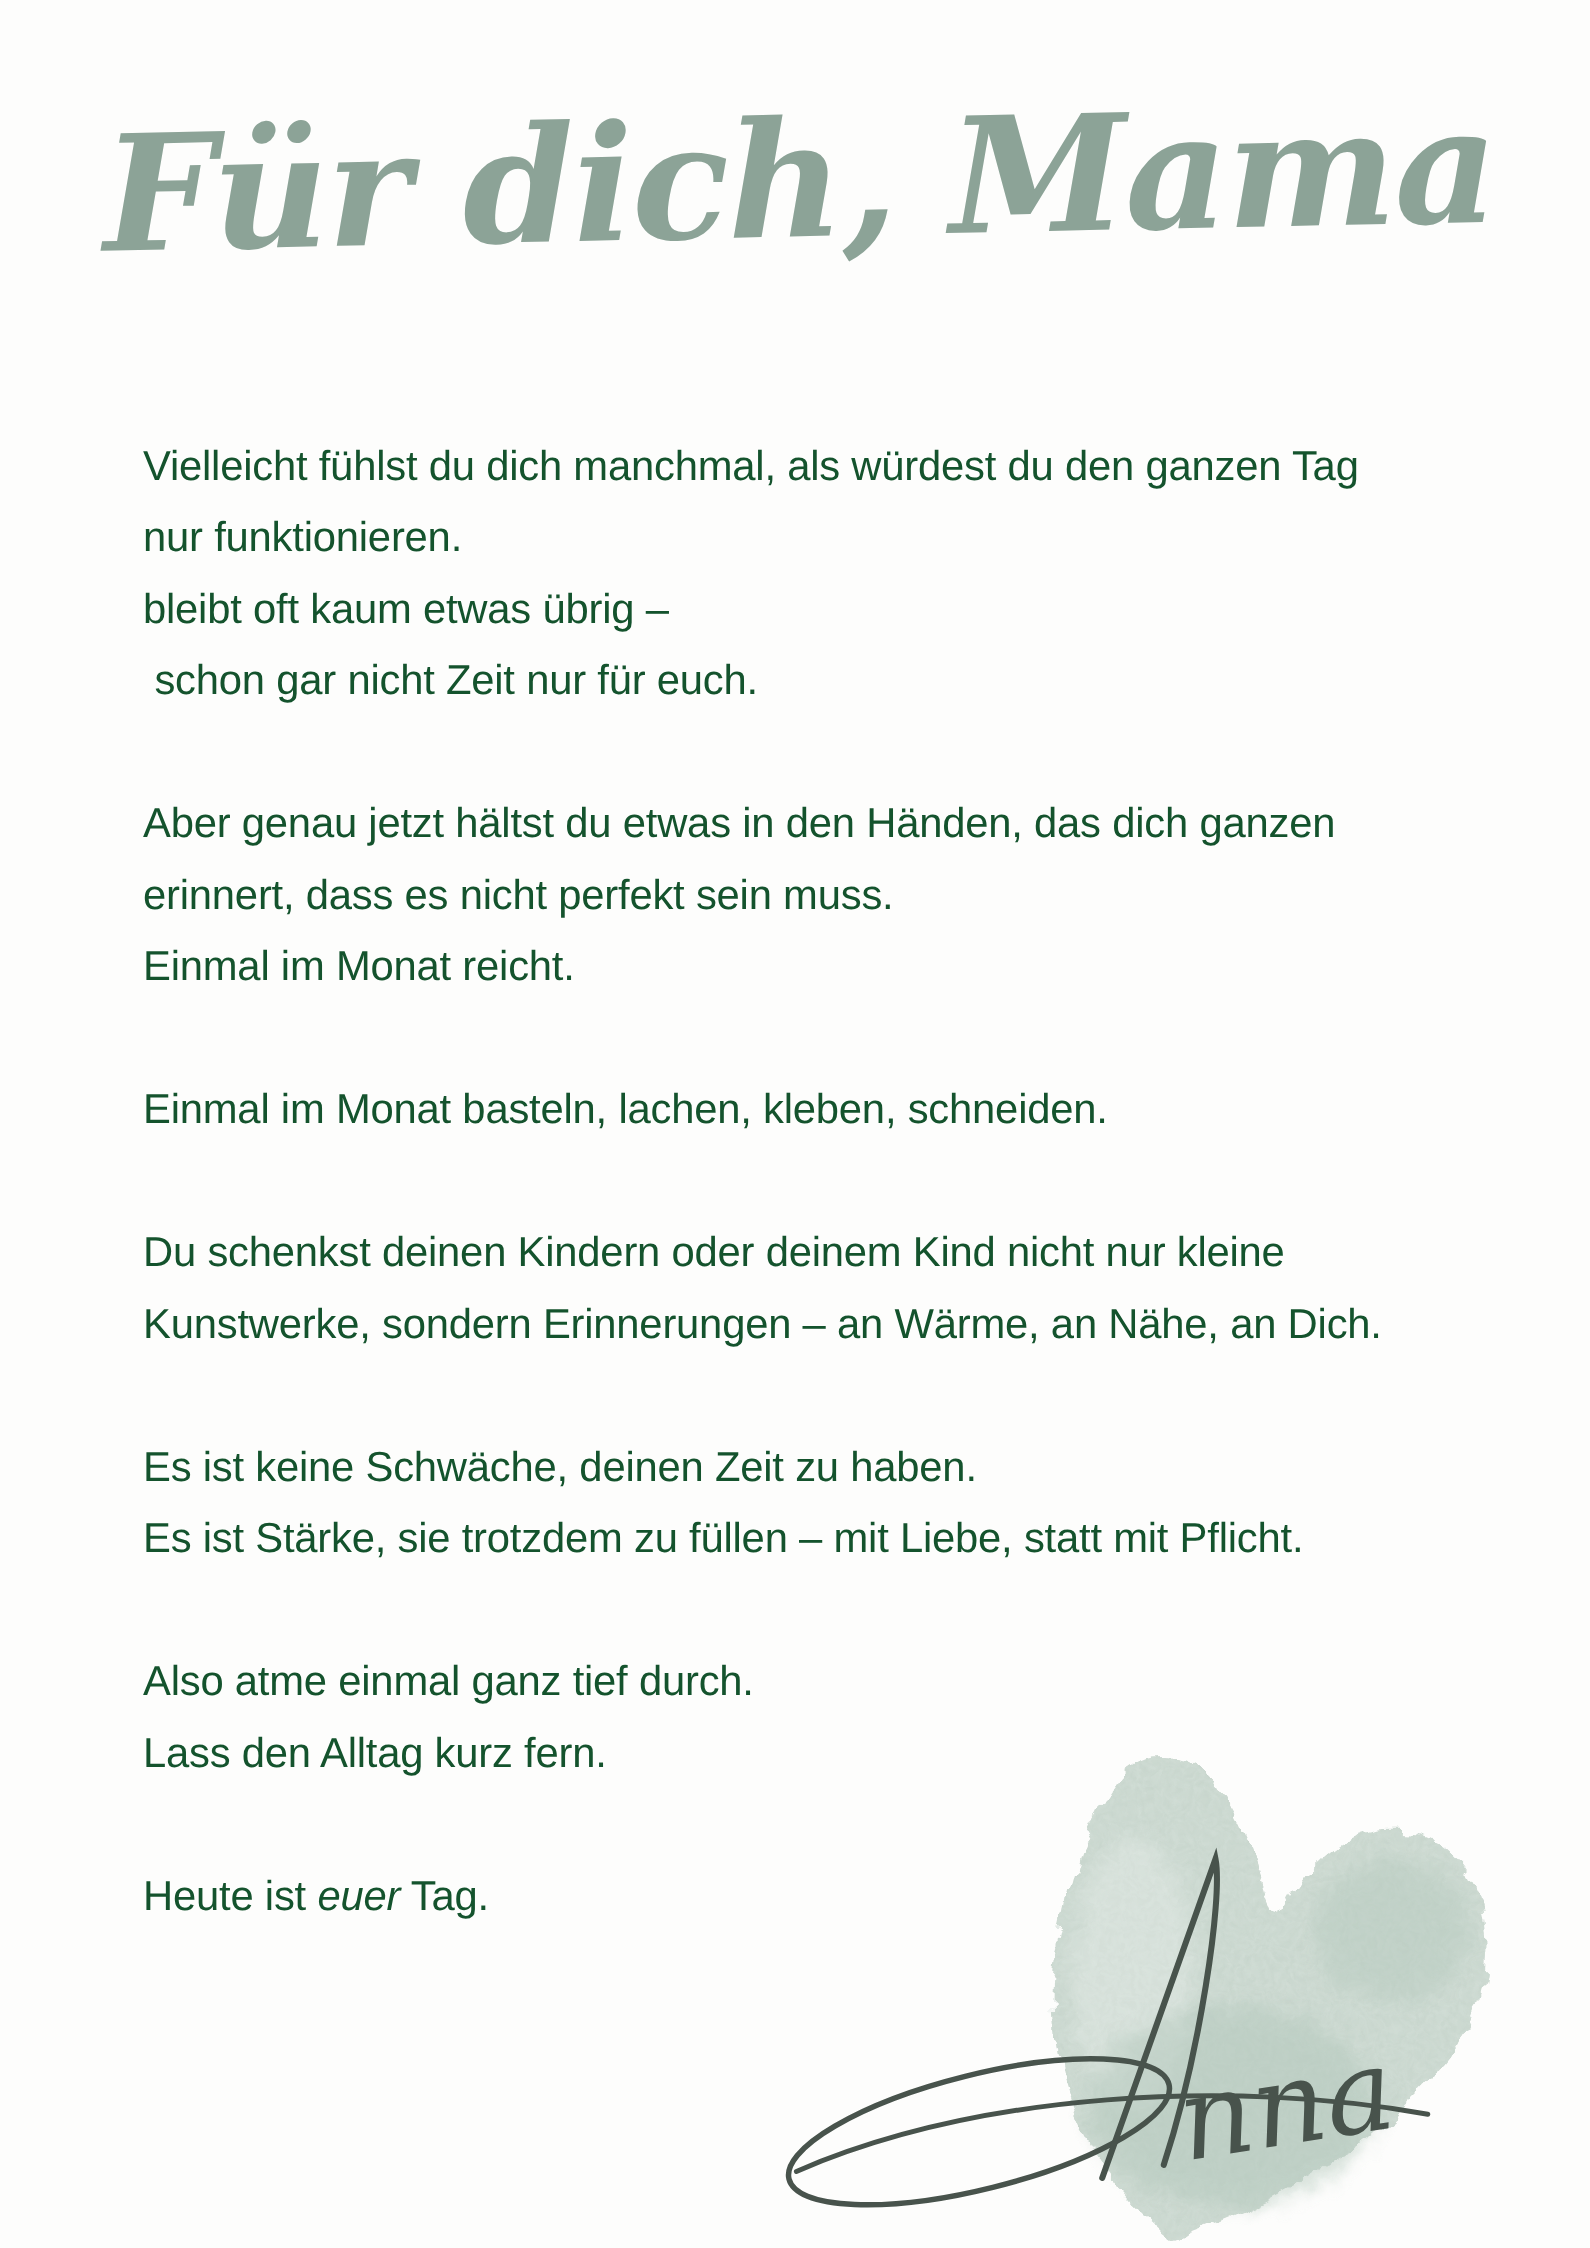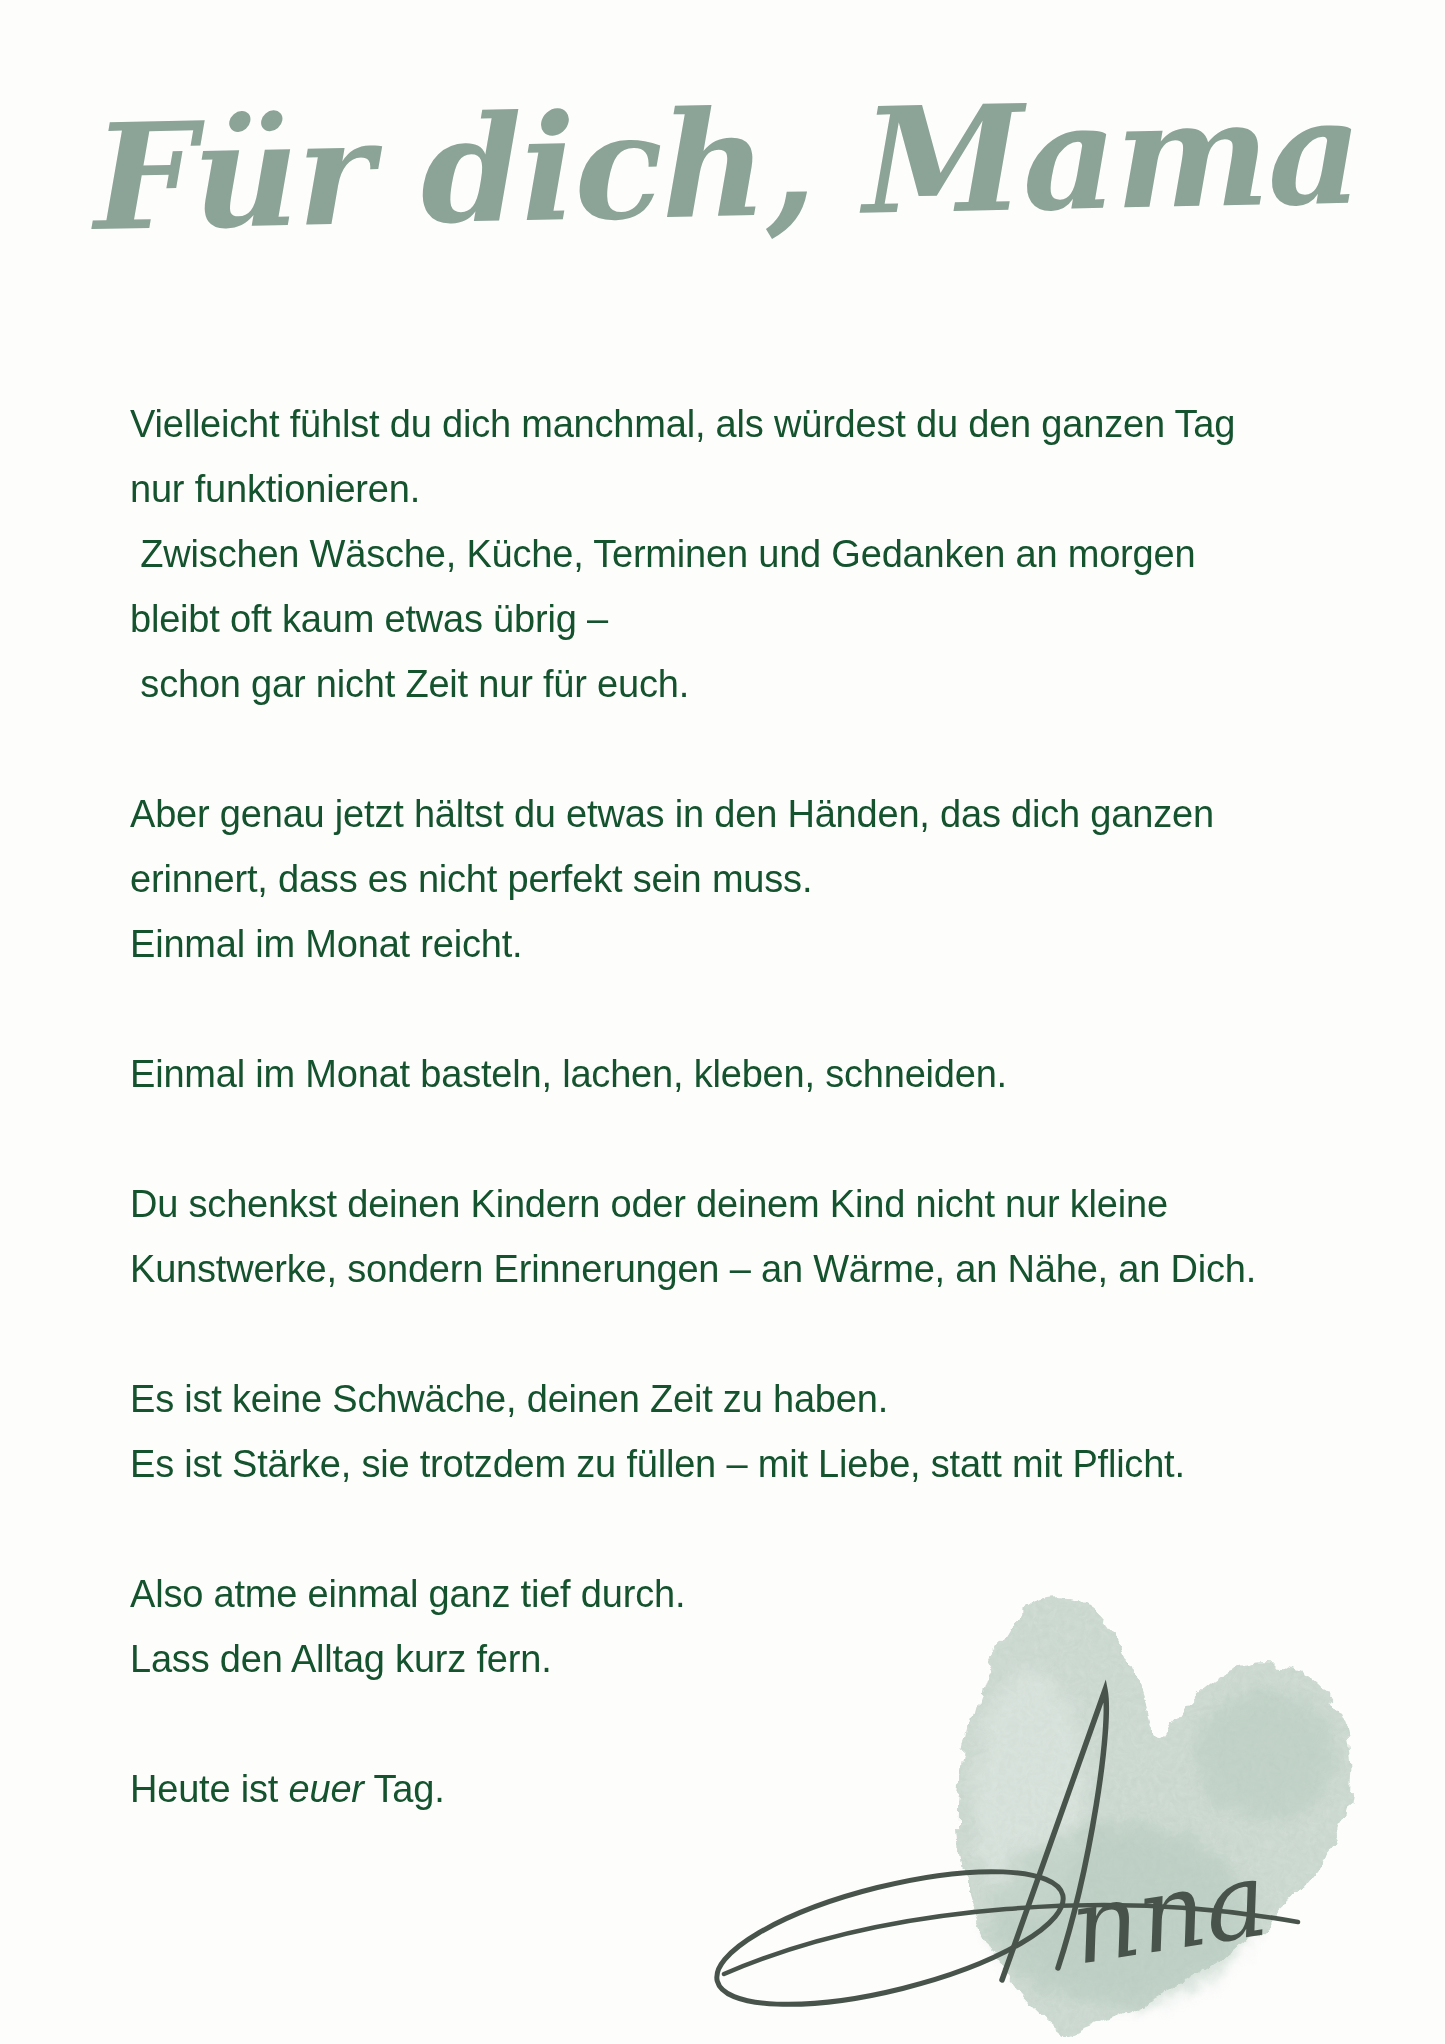--- a/index.html
+++ b/index.html
@@ -30,21 +30,20 @@
 
 <div class="page">
 
   <div class="title">Für dich, Mama</div>
 
   <div class="body-text">
 
     <div class="para">
       <div class="line">Vielleicht fühlst du dich manchmal, als würdest du den ganzen Tag</div>
       <div class="line">nur funktionieren.</div>
-      <div class="line">&nbsp;Zwischen Wäsche, Küche, Terminen und Gedanken an morgen</div>
       <div class="line">bleibt oft kaum etwas übrig –</div>
       <div class="line">&nbsp;schon gar nicht Zeit nur für euch.</div>
     </div>
 
     <div class="para">
       <div class="line">Aber genau jetzt hältst du etwas in den Händen, das dich ganzen</div>
       <div class="line">erinnert, dass es nicht perfekt sein muss.</div>
       <div class="line">Einmal im Monat reicht.</div>
     </div>
 

